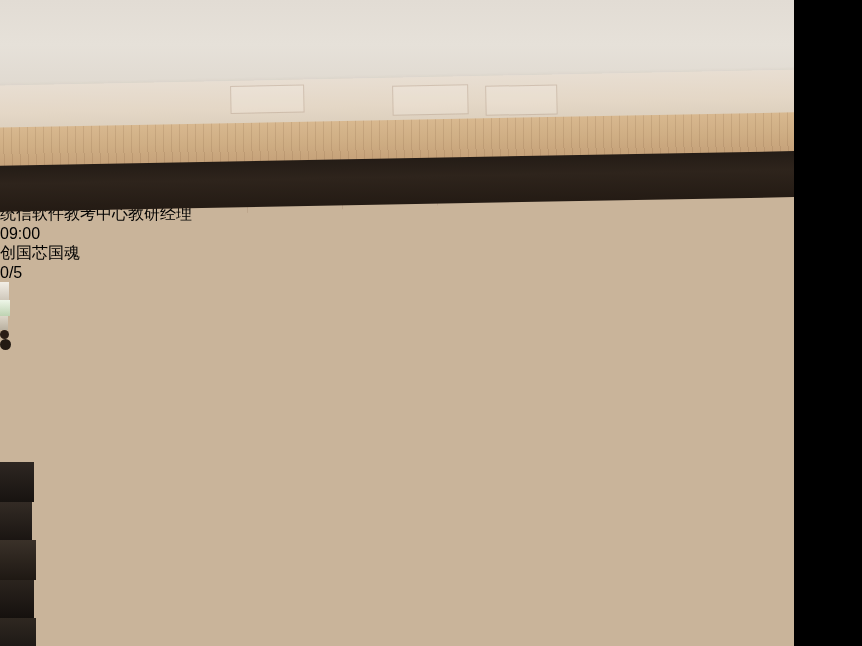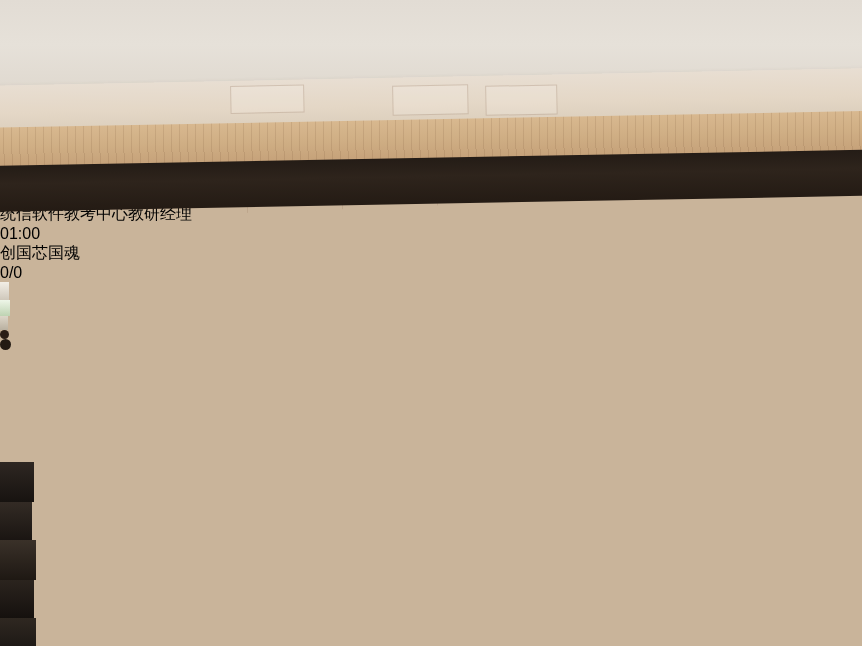--- a/index.html
+++ b/index.html
@@ -1,17 +1,17 @@
 <!DOCTYPE html>
 <html><head>
 <meta charset="utf-8">
 <style>
   html,body{margin:0;padding:0;background:#000;}
   #stage{
-    position:relative;width:862px;height:646px;overflow:hidden;
+    position:relative;width:794px;height:646px;overflow:hidden;
     font-family:"Liberation Sans","DejaVu Sans",sans-serif;
     background:#c9b49a;
   }
 
   
   .ceiling{
     position:absolute;left:0;top:0;width:862px;height:100px;
     background:linear-gradient(180deg,#e2dcd4 0%,#e6e1d9 45%,#ded7cd 100%);
   }
   .ceiling-soffit{
@@ -485,26 +485,26 @@
       <div class="sp-line">统信软件教考中心教研经理</div>
     </div>
 
     <div class="screen-glow"></div>
 
     <div class="playbar">
       <div class="pb-left">
         <div class="pb-pause"></div>
         <div class="pb-circle"></div>
         <div class="pb-spk"></div>
-        <div class="pb-time">01:00</div>
+        <div class="pb-time">09:00</div>
       </div>
 
       <div class="pb-search">
         <div class="pb-search-ph">创国芯国魂</div>
-        <div class="pb-search-cnt">0/0</div>
+        <div class="pb-search-cnt">0/5</div>
         <div class="pb-search-btn"></div>
       </div>
 
       <div class="pb-right">
         <div class="pb-ri"></div>
         <div class="pb-ri"></div>
         <div class="pb-ri"></div>
         <div class="pb-ri"></div>
         <div class="pb-ri"></div>
         <div class="pb-ri"></div>

